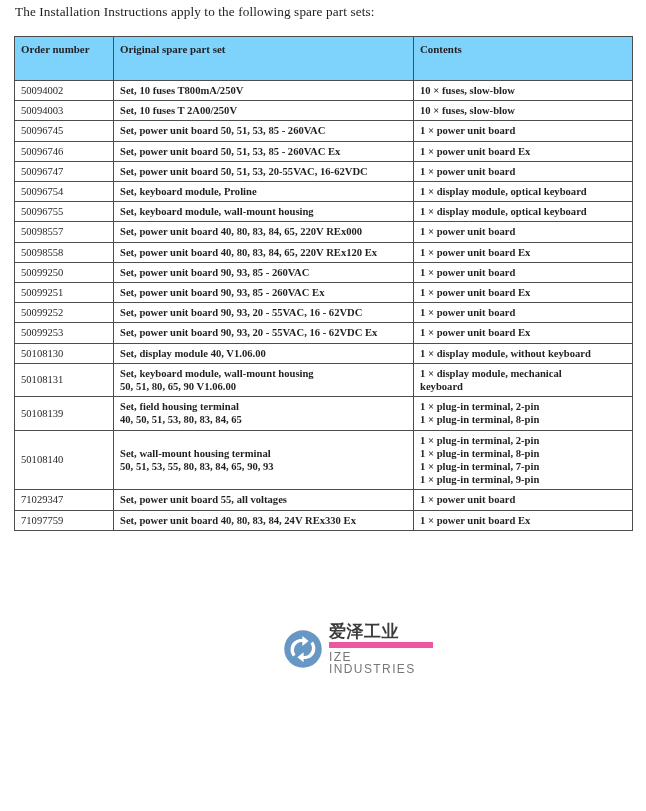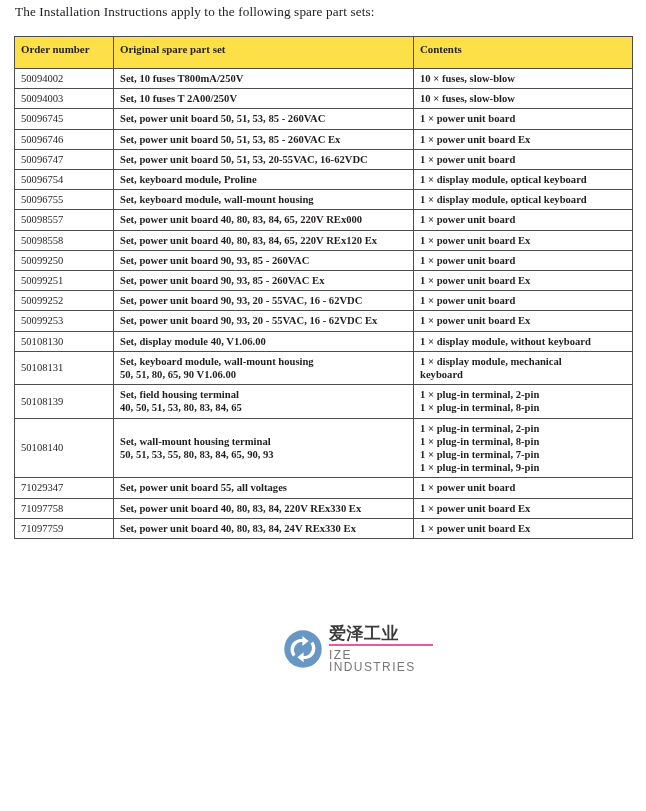--- a/index.html
+++ b/index.html
@@ -57,26 +57,26 @@
     border: 1px solid #4d4d4d;
     vertical-align: middle;
     padding: 3px 5px 3px 6px;
     font-size: 10.6px;
     line-height: 13.2px;
     color: #231f20;
     text-align: left;
   }
 
   table.parts thead th {
-    background: #fde047;
+    background: #7dd3fc;
     font-weight: bold;
     font-size: 10.9px;
     height: 21px;
     padding-top: 2px;
-    padding-bottom: 8px;
+    padding-bottom: 20px;
   }
 
   table.parts tbody td {
     background: transparent;
   }
 
   table.parts tbody tr {
     height: 15px;
   }
 
@@ -108,21 +108,21 @@
     flex-direction: column;
     justify-content: center;
     line-height: 1;
   }
   .wm-cn {
     font-family: "DejaVu Sans", "Liberation Sans", sans-serif;
     font-size: 17px;
     font-weight: bold;
     color: #2b2b2b;
     letter-spacing: 0.5px;
-    border-bottom: 2px solid #ec4899;
+    border-bottom: 6px solid #ec4899;
     padding-bottom: 2px;
   }
   .wm-en {
     font-family: Liberation Sans, sans-serif;
     font-size: 12px;
     color: #6b6b6b;
     letter-spacing: 1.4px;
     margin-top: 3px;
   }
 </style>
@@ -312,29 +312,20 @@
           <tr>
             <td>71029347</td>
             <td class="cell-lines">
               <span>Set, power unit board 55, all voltages</span>
             </td>
             <td class="cell-lines">
               <span>1 × power unit board</span>
             </td>
           </tr>
           <tr>
-            <td>71097758</td>
-            <td class="cell-lines">
-              <span>Set, power unit board 40, 80, 83, 84, 220V REx330 Ex</span>
-            </td>
-            <td class="cell-lines">
-              <span>1 × power unit board Ex</span>
-            </td>
-          </tr>
-          <tr>
             <td>71097759</td>
             <td class="cell-lines">
               <span>Set, power unit board 40, 80, 83, 84, 24V REx330 Ex</span>
             </td>
             <td class="cell-lines">
               <span>1 × power unit board Ex</span>
             </td>
           </tr>
         </tbody>
     </table>

